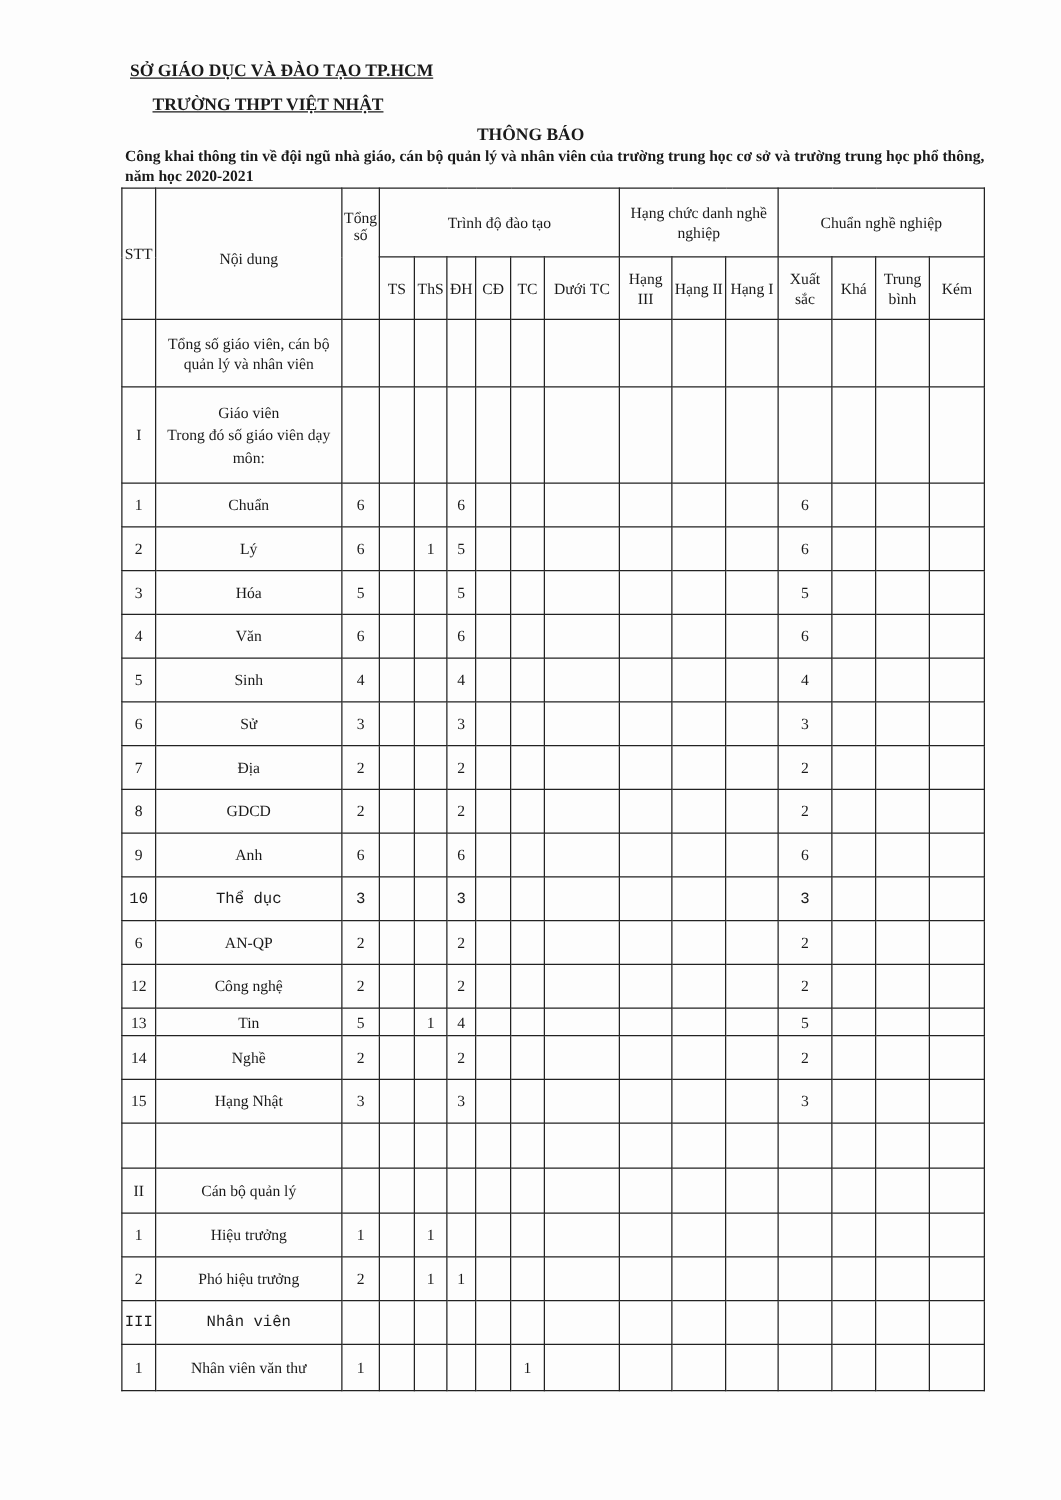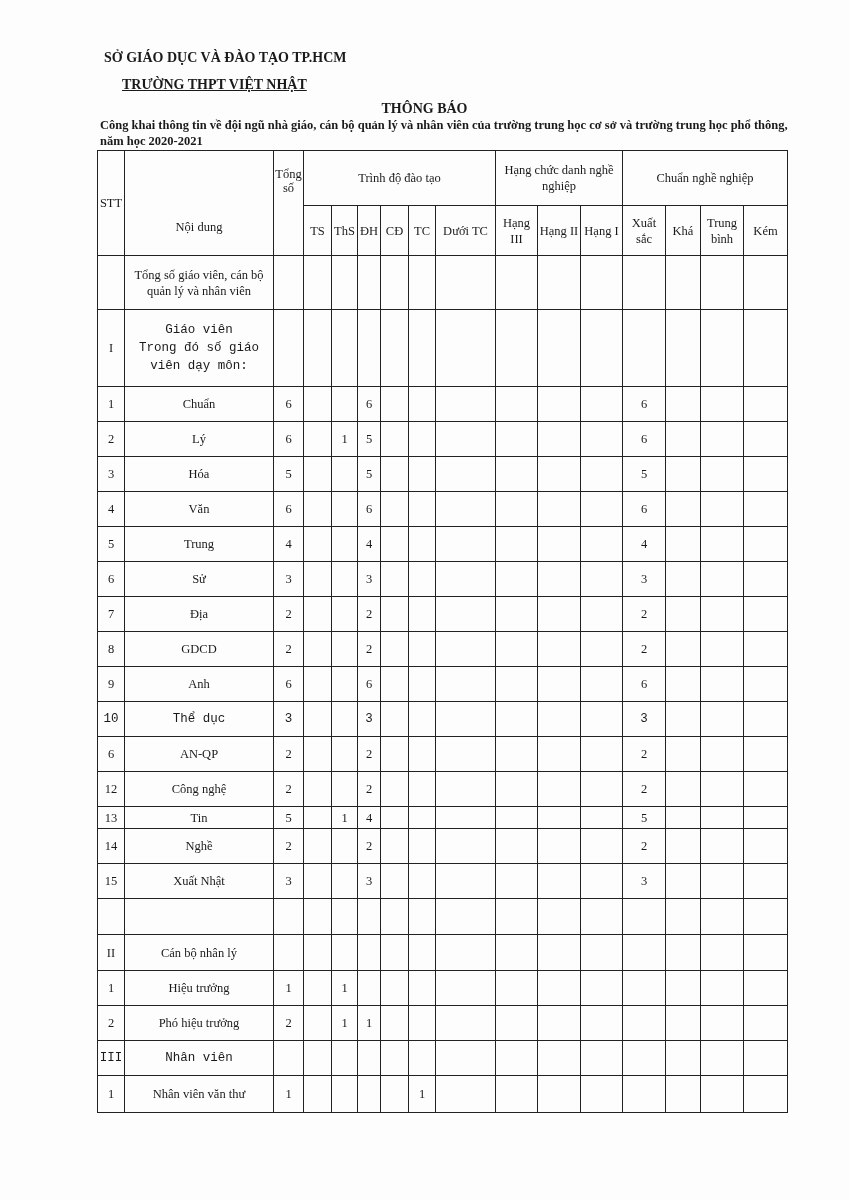--- a/index.html
+++ b/index.html
@@ -1,38 +1,38 @@
 <!DOCTYPE html>
 <html><head>
 <meta charset="utf-8">
 <style>
   html, body { margin: 0; padding: 0; }
   body {
     width: 849px; height: 1200px; background: #fdfdfd; position: relative; overflow: hidden;
     font-family: "Liberation Serif", "DejaVu Serif", serif; color: #1a1a1a;
   }
   .hdr { position: absolute; font-weight: bold; font-size: 14px; white-space: nowrap; }
-  #dept { left: 104px; top: 50px; }
+  #dept { left: 104px; top: 50px; text-decoration: underline; }
   #school { left: 122px; top: 77px; text-decoration: underline; }
   #title { left: 0; width: 849px; text-align: center; top: 101px; font-size: 14px; }
   #subtitle { left: 100px; width: 690px; text-align: left; top: 117px; font-size: 12.5px; font-weight: bold; line-height: 16px; white-space: normal; }
 
   table.grid {
     position: absolute; left: 97px; top: 150px; width: 690px;
     border-collapse: collapse; table-layout: fixed; font-size: 12.5px;
   }
   table.grid td, table.grid th {
     border: 1.4px solid #222; padding: 0; text-align: center; vertical-align: middle;
     font-weight: normal; line-height: 16px; overflow: hidden;
   }
   th.hsm { font-size: 12.5px; }
   td.stt { font-size: 12.5px; }
   td.name { text-align: left; padding-left: 3px; }
   td.bold { font-weight: bold; }
-  .sec-name { text-align: left; padding-left: 3px; font-family: Liberation Mono, monospace; }
+  .sec-name { text-align: left; padding-left: 3px; }
   .sec-name div { line-height: 18px; }
 </style>
 </head>
 <body>
 
 <div class="hdr" id="dept">SỞ GIÁO DỤC VÀ ĐÀO TẠO TP.HCM</div>
 <div class="hdr" id="school">TRƯỜNG THPT VIỆT NHẬT</div>
 <div class="hdr" id="title">THÔNG BÁO</div>
 <div class="hdr" id="subtitle">Công khai thông tin về đội ngũ nhà giáo, cán bộ quản lý và nhân viên của trường trung học cơ sở và trường trung học phổ thông, năm học 2020-2021</div>
 
@@ -51,21 +51,21 @@
       <col style="width:43px">
       <col style="width:42px">
     <col style="width:43px">
       <col style="width:35px">
       <col style="width:43px">
       <col style="width:44px">
   </colgroup>
   <thead>
     <tr style="height:55px">
       <th rowspan="2">STT</th>
-      <th rowspan="2" style="vertical-align:top;padding-top:68px"><span>Nội dung</span></th>
+      <th rowspan="2" style="vertical-align:top;padding-top:48px"><span>Nội dung</span></th>
       <th rowspan="2" style="vertical-align:top;padding-top:16px;line-height:14px"><span>Tổng số</span></th>
       <th colspan="6">Trình độ đào tạo</th>
       <th colspan="3">Hạng chức danh nghề nghiệp</th>
       <th colspan="4">Chuẩn nghề nghiệp</th>
     </tr>
     <tr style="height:50px">
       <th class="hsm">TS</th>
       <th class="hsm">ThS</th>
       <th class="hsm">ĐH</th>
       <th class="hsm">CĐ</th>
@@ -187,21 +187,21 @@
         <td></td>
         <td></td>
         <td></td>
         <td>6</td>
         <td></td>
         <td></td>
         <td></td>
       </tr>
       <tr style="height: 35px;">
         <td class="stt">5</td>
-        <td class="name">Trung</td>
+        <td class="name">Sinh</td>
         <td>4</td>
         <td></td>
         <td></td>
         <td>4</td>
         <td></td>
         <td></td>
         <td></td>
         <td></td>
         <td></td>
         <td></td>
@@ -367,21 +367,21 @@
         <td></td>
         <td></td>
         <td></td>
         <td>2</td>
         <td></td>
         <td></td>
         <td></td>
       </tr>
       <tr style="height: 35px;">
         <td class="stt">15</td>
-        <td class="name">Xuất Nhật</td>
+        <td class="name">Hạng Nhật</td>
         <td>3</td>
         <td></td>
         <td></td>
         <td>3</td>
         <td></td>
         <td></td>
         <td></td>
         <td></td>
         <td></td>
         <td></td>
@@ -403,21 +403,21 @@
         <td></td>
         <td></td>
         <td></td>
         <td></td>
         <td></td>
         <td></td>
         <td></td>
       </tr>
       <tr style="height: 36px;">
         <td class="bold">II</td>
-        <td class="name bold">Cán bộ nhân lý</td>
+        <td class="name bold">Cán bộ quản lý</td>
         <td></td>
         <td></td>
         <td></td>
         <td></td>
         <td></td>
         <td></td>
         <td></td>
         <td></td>
         <td></td>
         <td></td>

